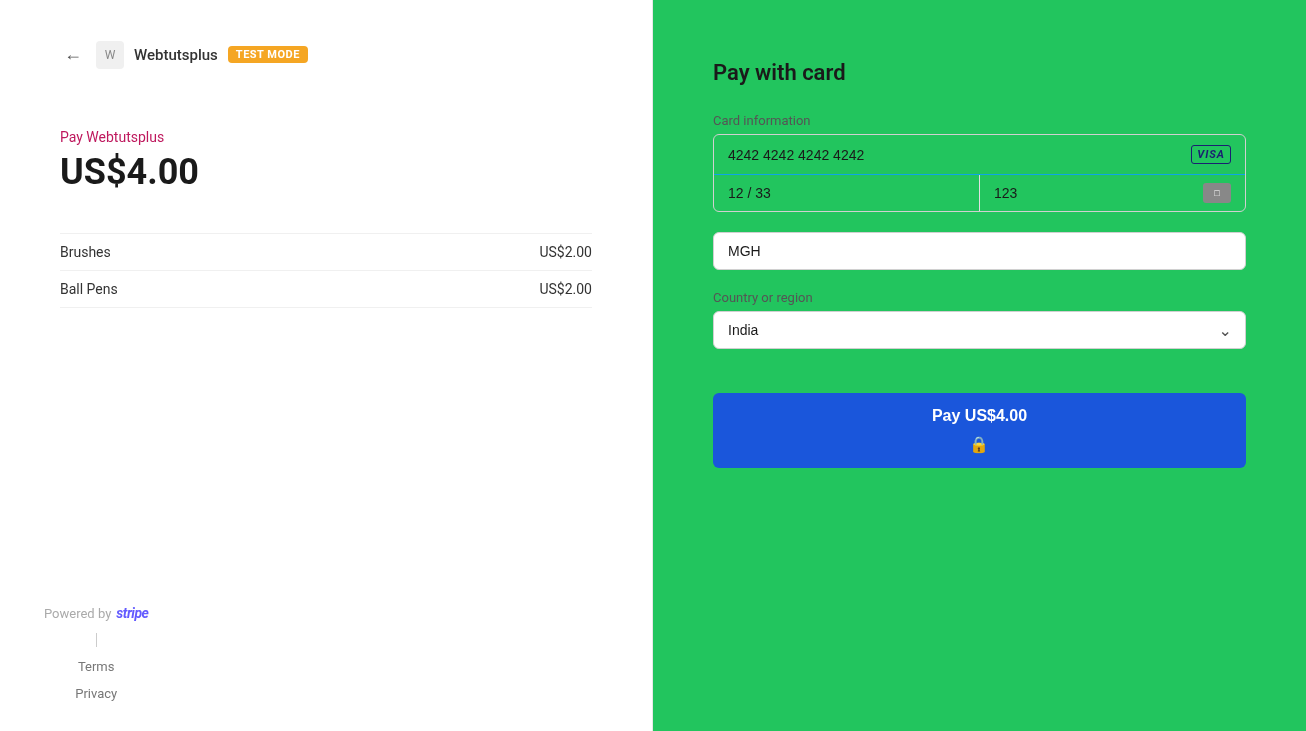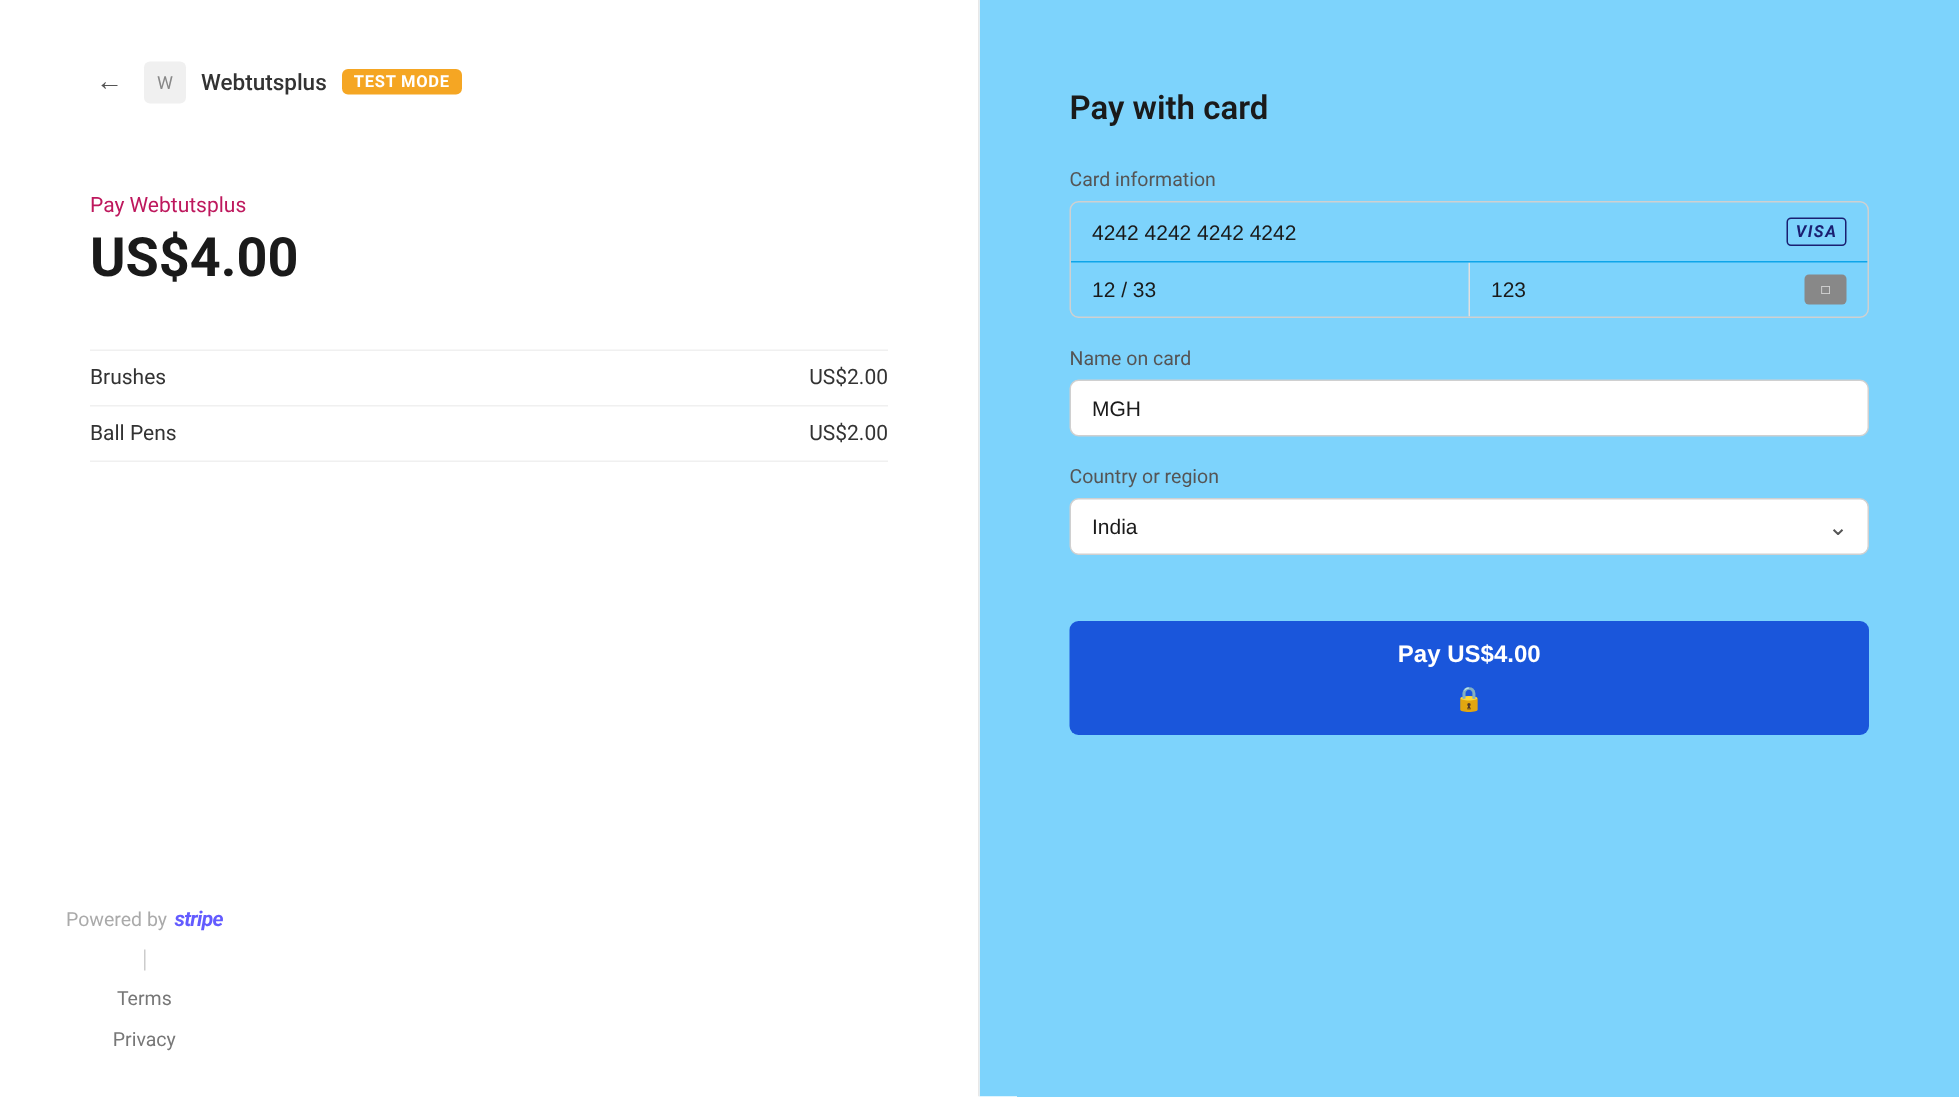--- a/index.html
+++ b/index.html
@@ -146,21 +146,21 @@
       color: #777;
       text-decoration: none;
       font-size: 13px;
       cursor: pointer;
     }
 
     
     .right-panel {
       width: 653px;
       min-height: 731px;
-      background: #7dd3fc;
+      background: #22c55e;
       padding: 60px 60px 40px 60px;
       display: flex;
       flex-direction: column;
     }
 
     .page-title {
       font-size: 22px;
       font-weight: 600;
       color: #1a1a1a;
       margin-bottom: 28px;
@@ -372,21 +372,20 @@
           <input class="cvc-input" type="text" value="123" style="">
           <div class="cvc-icon">
             <span>□</span>
           </div>
         </div>
       </div>
     </div>
   </div>
 
   <div class="form-group">
-    <label class="form-label">Name on card</label>
     <input class="form-input" type="text" value="MGH" style="">
   </div>
 
   <div class="form-group">
     <label class="form-label">Country or region</label>
     <div class="country-select-wrapper">
       <select class="country-select">
         <option value="India">India</option>
         <option value="United States">United States</option>
         <option value="United Kingdom">United Kingdom</option>

